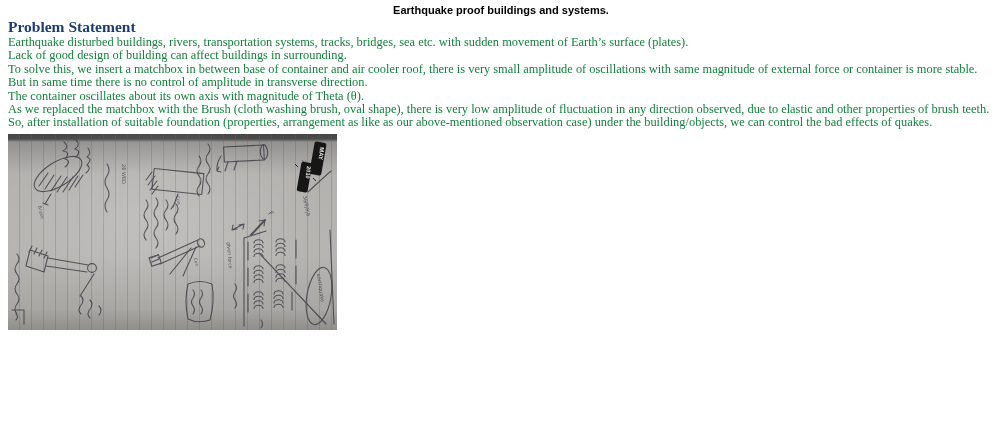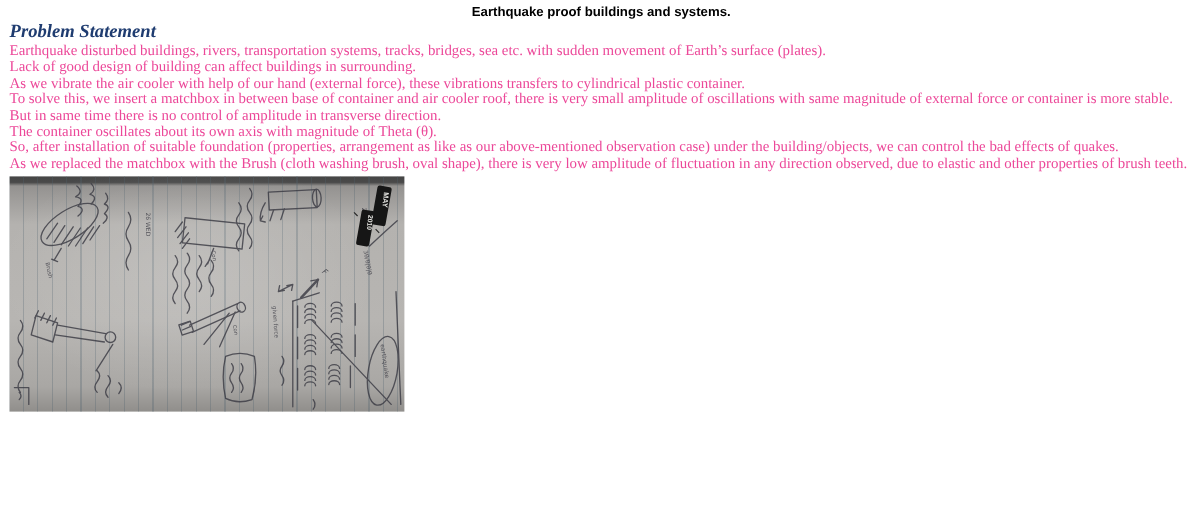--- a/index.html
+++ b/index.html
@@ -1,22 +1,22 @@
 <!DOCTYPE html>
 <html><head>
 <meta charset="utf-8">
 <style>
   html,body{margin:0;padding:0;background:#ffffff;}
   body{width:1000px;height:427px;overflow:hidden;font-family:"Liberation Serif",serif;}
   .doc{padding:0 6px 0 8px;}
   .doc-title{font-family:Liberation Sans, sans-serif;font-size:11px;font-weight:700;color:#000;
              text-align:center;padding-top:4px;line-height:13px;}
-  .sec-heading{font-family:"Liberation Serif",serif;font-size:15.5px;font-weight:700;font-style:italic;
+  .sec-heading{font-family:"Liberation Serif",serif;font-size:15.5px;font-weight:700;
                color:#1f3c70;line-height:17px;margin:1px 0 1px 0;}
-  .line{font-size:12.4px;line-height:13.4px;color:#ec4899;}
+  .line{font-size:12.4px;line-height:13.4px;color:#15803d;}
   .photo{position:relative;width:329px;height:196px;margin-top:4px;overflow:hidden;
     background:
       radial-gradient(ellipse at 45% 42%, rgba(255,255,255,0.16), rgba(0,0,0,0) 62%),
       repeating-linear-gradient(90deg, rgba(0,0,0,0) 0px, rgba(0,0,0,0) 11px, rgba(80,98,110,0.30) 11px, rgba(80,98,110,0.30) 12px),
       linear-gradient(180deg,#454545 0px,#4a4a4a 5px,#949290 8px,#b4b2af 40px,#b7b5b2 120px,#a9a7a4 175px,#908e8b 196px);
   }
   .photo svg{position:absolute;left:0;top:0;}
   .ink{stroke:#3b3b44;stroke-width:1.1;fill:none;stroke-linecap:round;stroke-linejoin:round;opacity:0.82;}
   .ink text{stroke:none;fill:#3b3b44;font-family:"DejaVu Sans",sans-serif;}
   .stamp{fill:#161616;stroke:none;}
@@ -26,25 +26,24 @@
 <body>
 
 <div class="doc">
 
   <div class="doc-title">Earthquake proof buildings and systems.</div>
 
   <div class="sec-heading">Problem Statement</div>
   <div class="line">Earthquake disturbed buildings, rivers, transportation systems, tracks, bridges, sea etc. with sudden movement of Earth’s surface (plates).</div>
   <div class="line">Lack of good design of building can affect buildings in surrounding.</div>
 
-  <div class="line">As we vibrate the air cooler with help of our hand (external force), these vibrations transfers to cylindrical plastic container.</div>
   <div class="line">To solve this, we insert a matchbox in between base of container and air cooler roof, there is very small amplitude of oscillations with same magnitude of external force or container is more stable. But in same time there is no control of amplitude in transverse direction.</div>
   <div class="line">The container oscillates about its own axis with magnitude of Theta (θ).</div>
+  <div class="line">As we replaced the matchbox with the Brush (cloth washing brush, oval shape), there is very low amplitude of fluctuation in any direction observed, due to elastic and other properties of brush teeth.</div>
   <div class="line">So, after installation of suitable foundation (properties, arrangement as like as our above-mentioned observation case) under the building/objects, we can control the bad effects of quakes.</div>
-  <div class="line">As we replaced the matchbox with the Brush (cloth washing brush, oval shape), there is very low amplitude of fluctuation in any direction observed, due to elastic and other properties of brush teeth.</div>
 
   <div class="photo">
     <svg width="329" height="196" viewBox="0 0 329 196">
       <defs>
         <path id="coil" d="M0,0 a4.5,3.2 0 1,1 9,0 M0,4.5 a4.5,3.2 0 1,1 9,0 M0,9 a4.5,3.2 0 1,1 9,0 M0,13.5 a4.5,3.2 0 1,1 9,0"></path>
       </defs>
 
       <g class="ink">
 
         <g>

